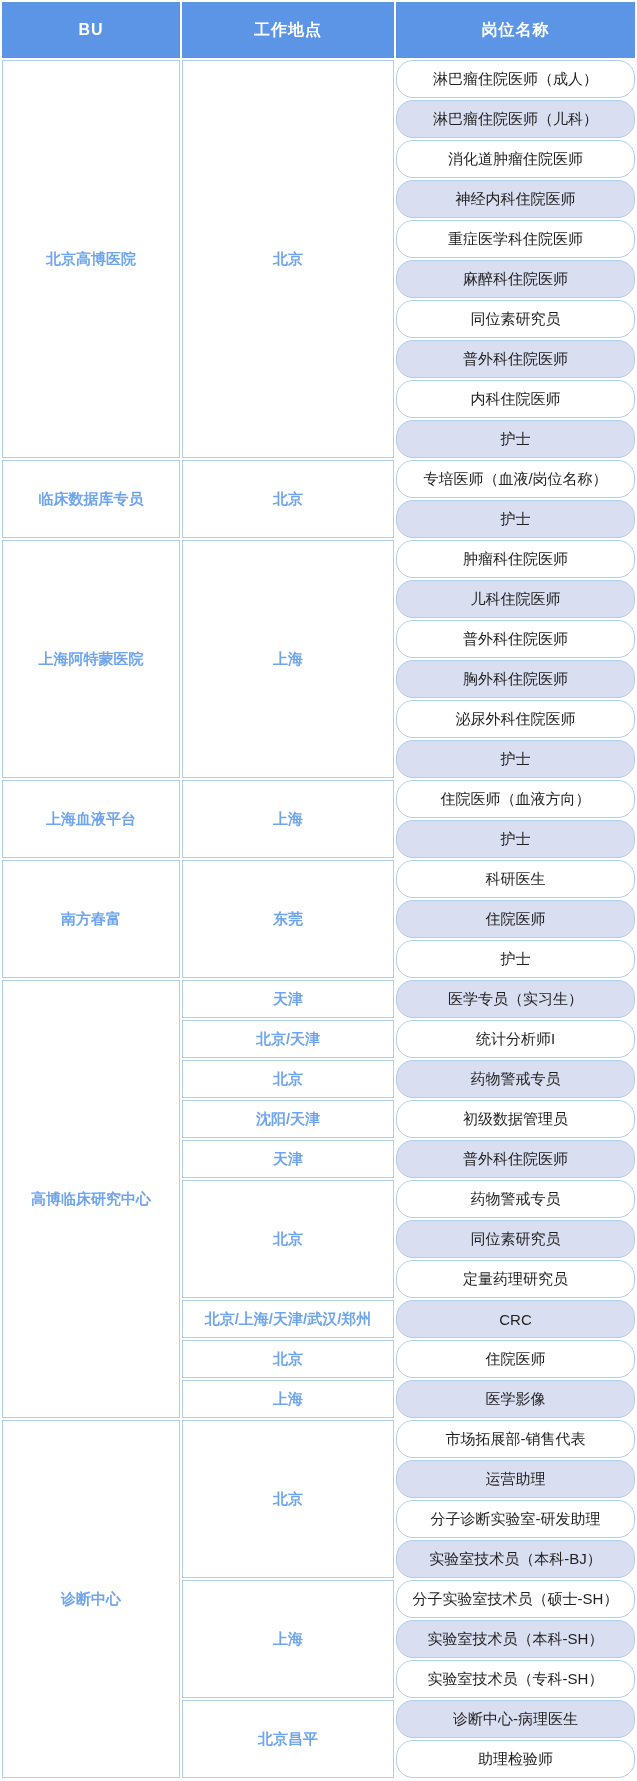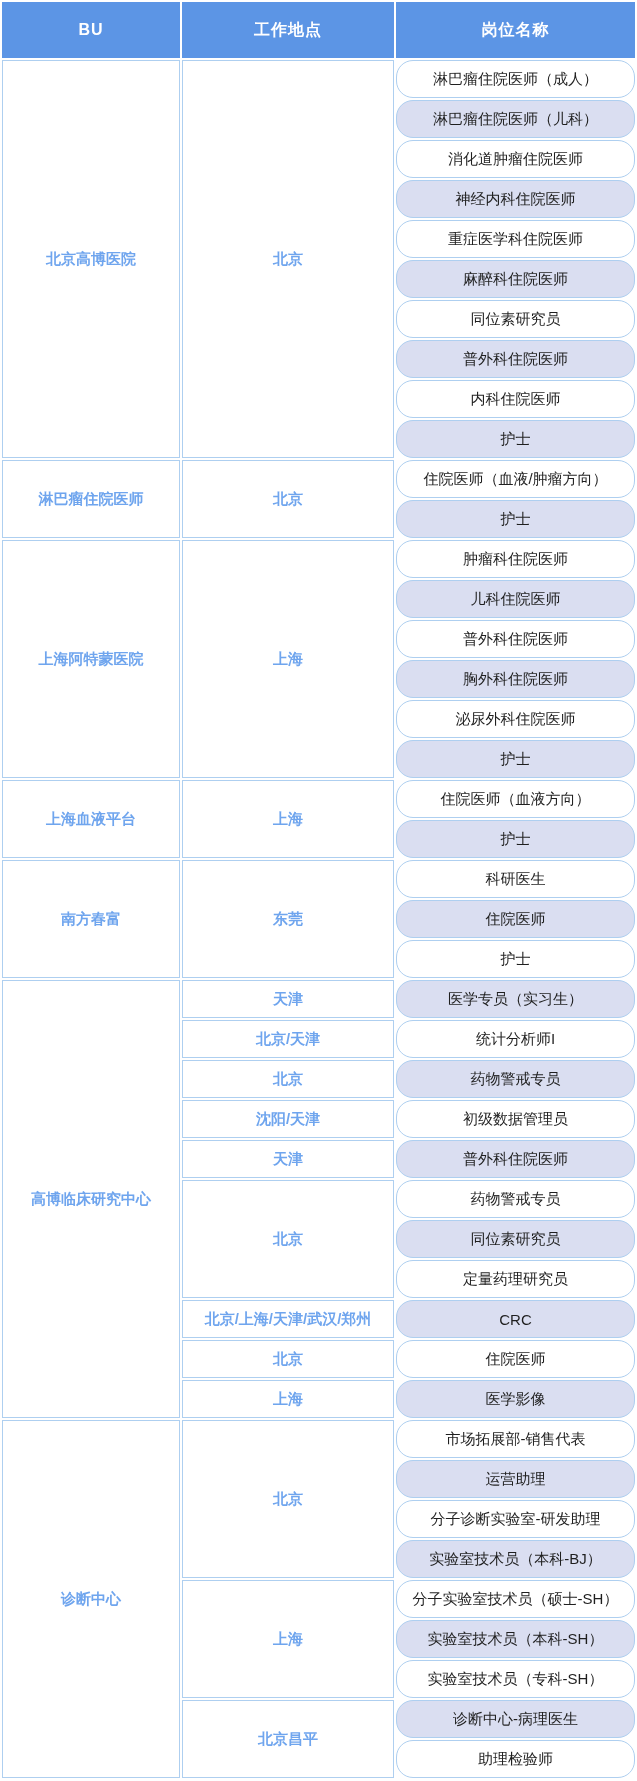--- a/index.html
+++ b/index.html
@@ -111,23 +111,23 @@
         <tr>
           <td class="pos-cell alt">普外科住院医师</td>
         </tr>
         <tr>
           <td class="pos-cell">内科住院医师</td>
         </tr>
         <tr>
           <td class="pos-cell alt">护士</td>
         </tr>
         <tr>
-          <td rowspan="2" class="bu-cell">淋巴瘤住院医师</td>
+          <td rowspan="2" class="bu-cell">临床数据库专员</td>
           <td rowspan="2" class="loc-cell">北京</td>
-          <td class="pos-cell">住院医师（血液/肿瘤方向）</td>
+          <td class="pos-cell">专培医师（血液/岗位名称）</td>
         </tr>
         <tr>
           <td class="pos-cell alt">护士</td>
         </tr>
         <tr>
           <td rowspan="6" class="bu-cell">上海阿特蒙医院</td>
           <td rowspan="6" class="loc-cell">上海</td>
           <td class="pos-cell">肿瘤科住院医师</td>
         </tr>
         <tr>

